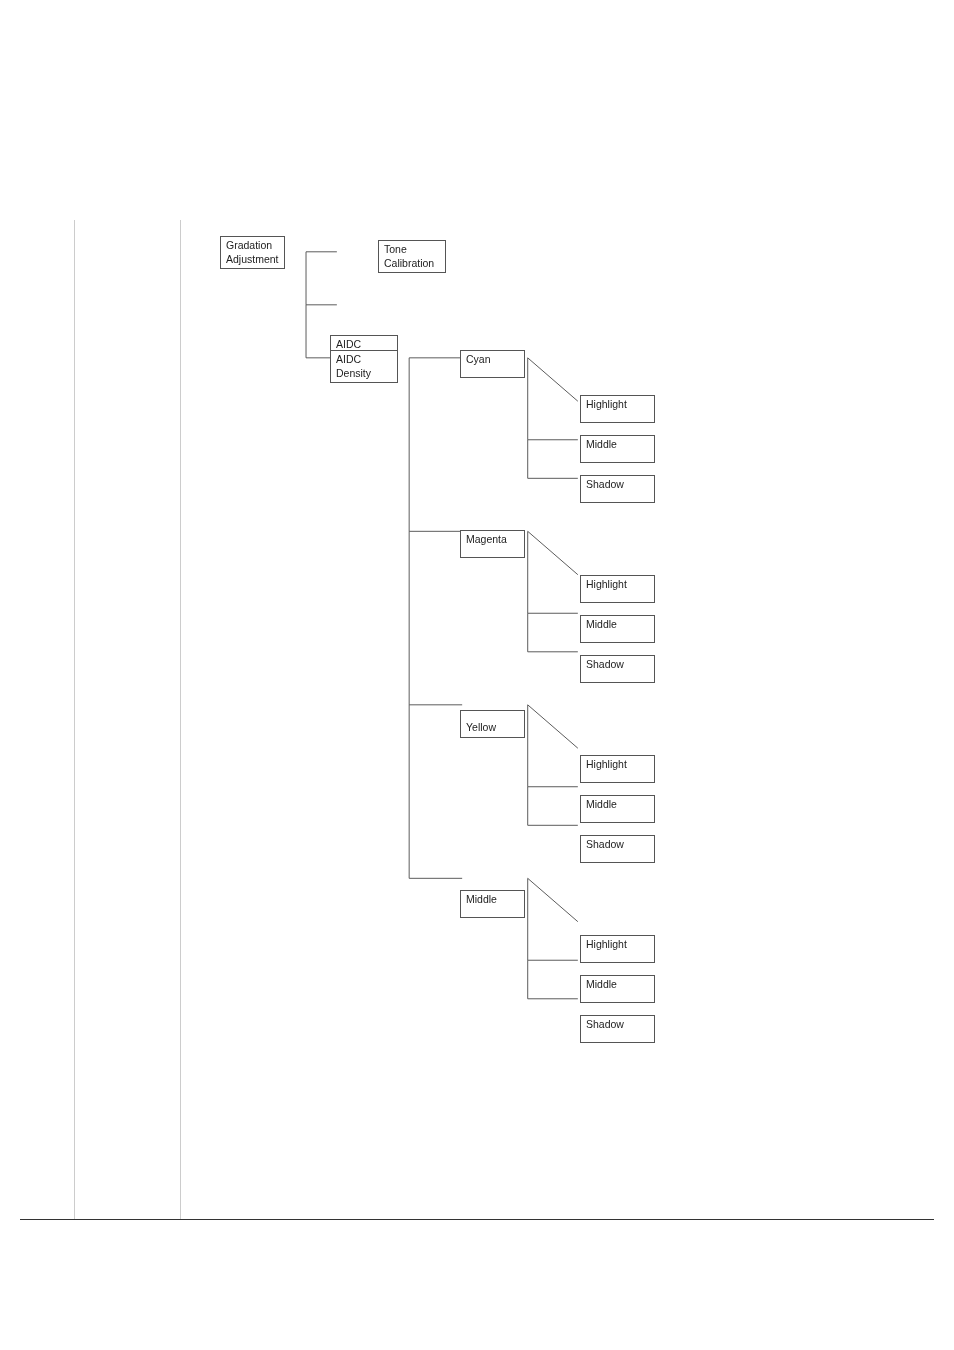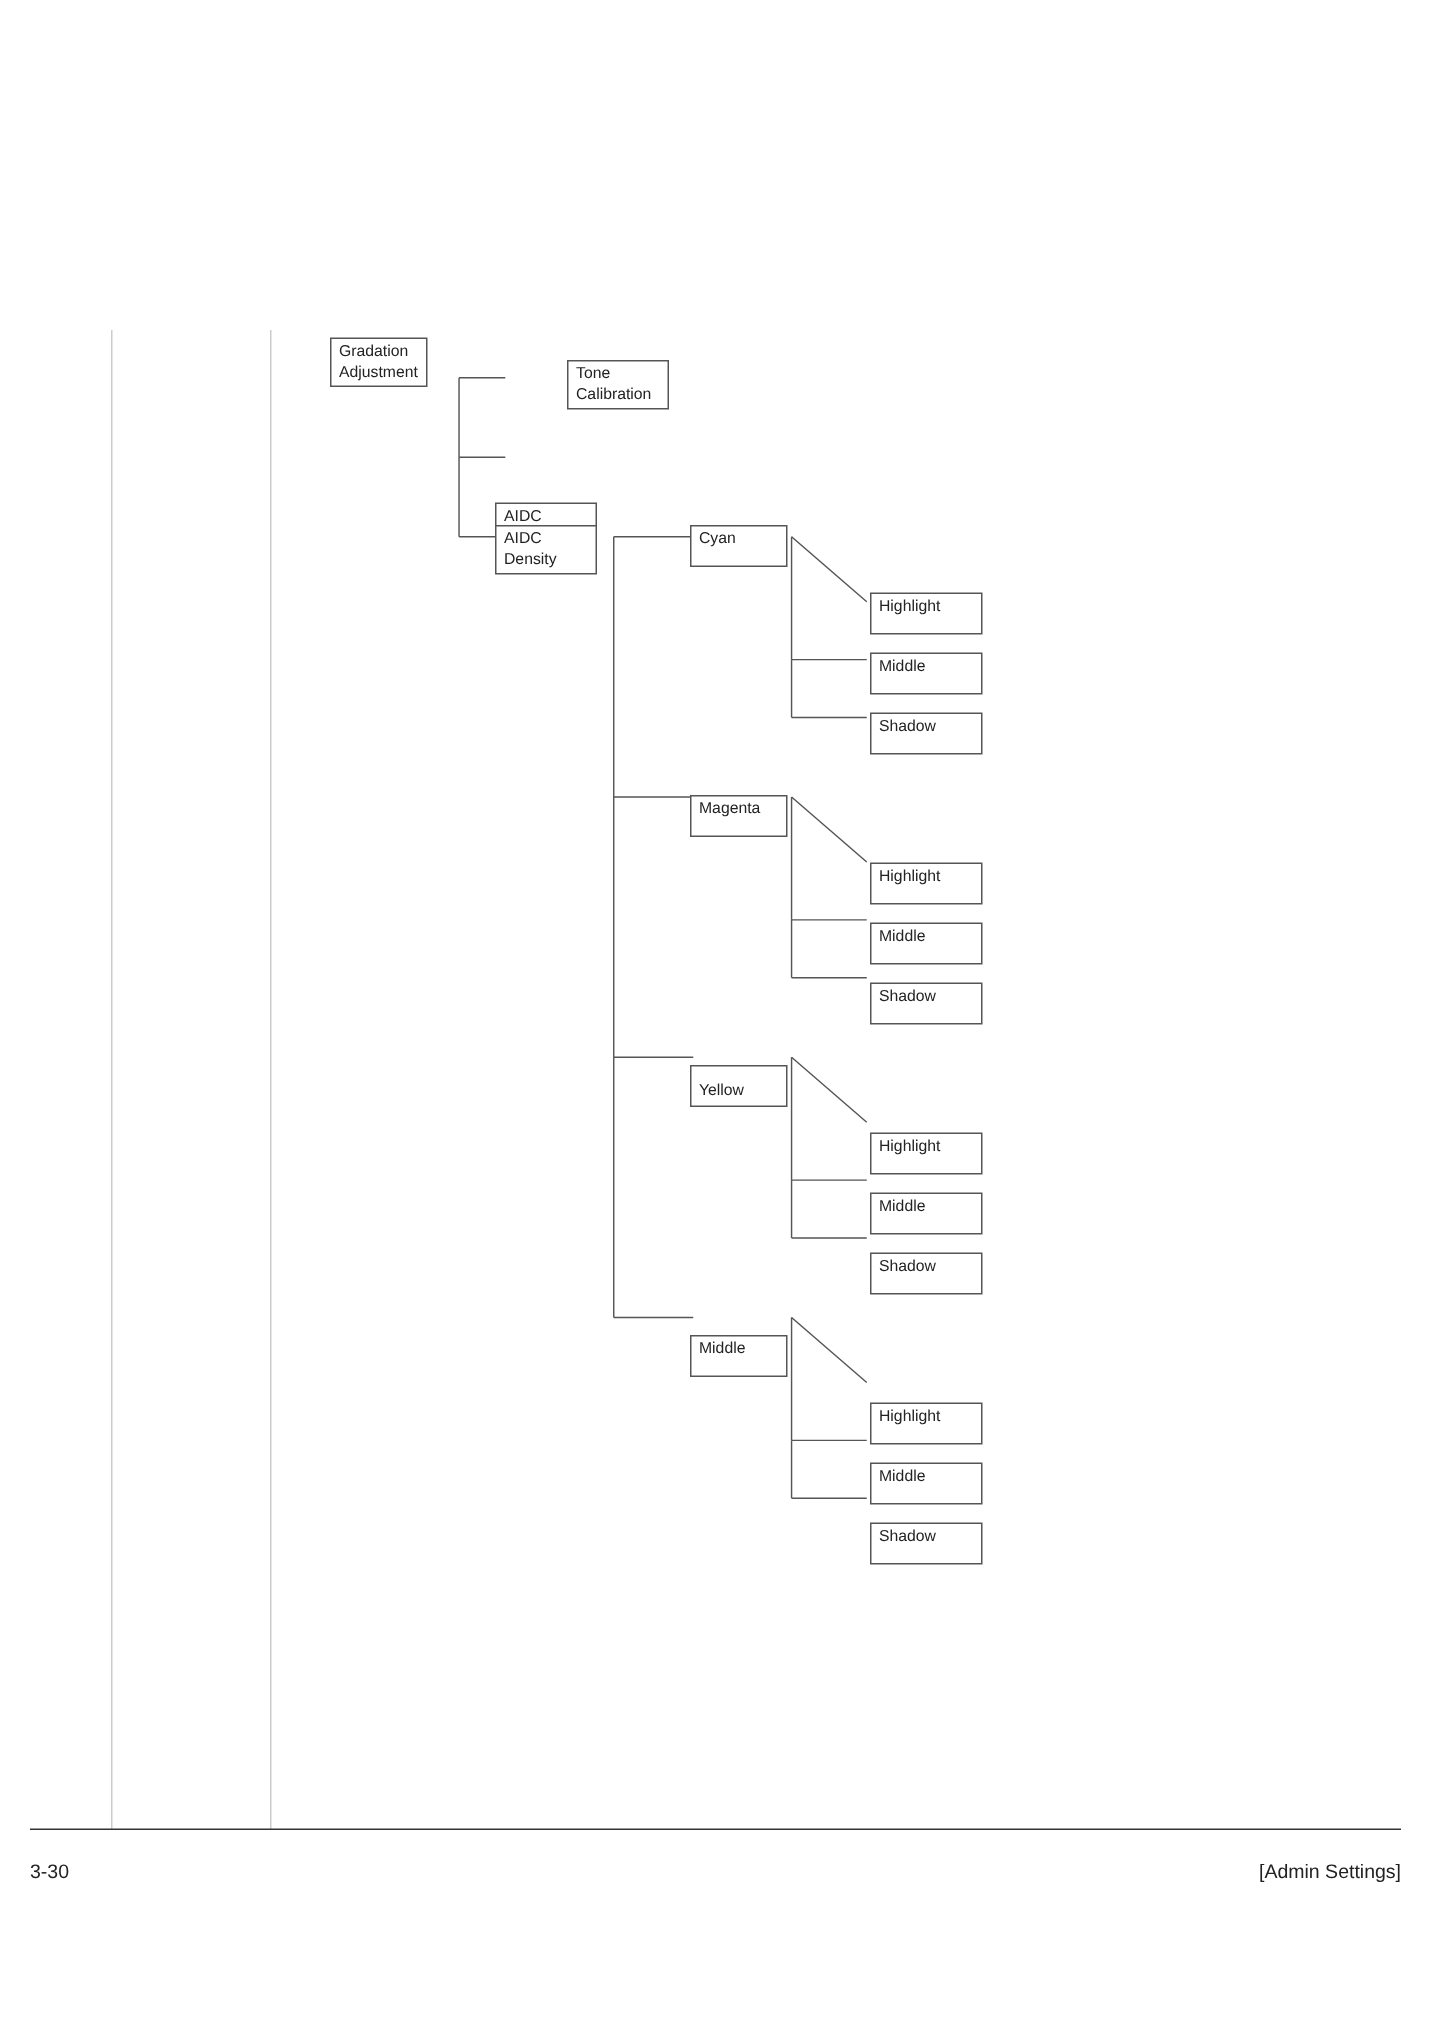--- a/index.html
+++ b/index.html
@@ -162,21 +162,21 @@
 
         <line x1="308" y1="683" x2="360" y2="728" stroke="#555" stroke-width="1"></line>
 
         <line x1="308" y1="683" x2="308" y2="768" stroke="#555" stroke-width="1"></line>
         <line x1="308" y1="768" x2="360" y2="768" stroke="#555" stroke-width="1"></line>
 
         <line x1="308" y1="768" x2="308" y2="808" stroke="#555" stroke-width="1"></line>
         <line x1="308" y1="808" x2="360" y2="808" stroke="#555" stroke-width="1"></line>
       </svg>
 
-      <div class="node" style="left:0px; top:5px;">
+      <div class="node" style="left:0px; top:16px;">
         <div class="node-box">
           <span style="white-space:pre-line;">Gradation
 Adjustment</span>
         </div>
       </div>
 
       <div class="node" style="left:110px; top:20px;padding-left:48px;">
         <div class="node-box" style="min-width:68px;">
           <span style="white-space:pre-line;">Tone
 Calibration</span>
@@ -291,18 +291,14 @@
         <div class="node-box" style="min-width:75px;">
           <span>Shadow</span>
         </div>
       </div>
 
     </div>
   </div>
 
   <div class="bottom-line"></div>
 
-  <div class="footer">
-    <span>3-30</span>
-    <span>[Admin Settings]</span>
-  </div>
 
 </div>
 
 </body></html>

